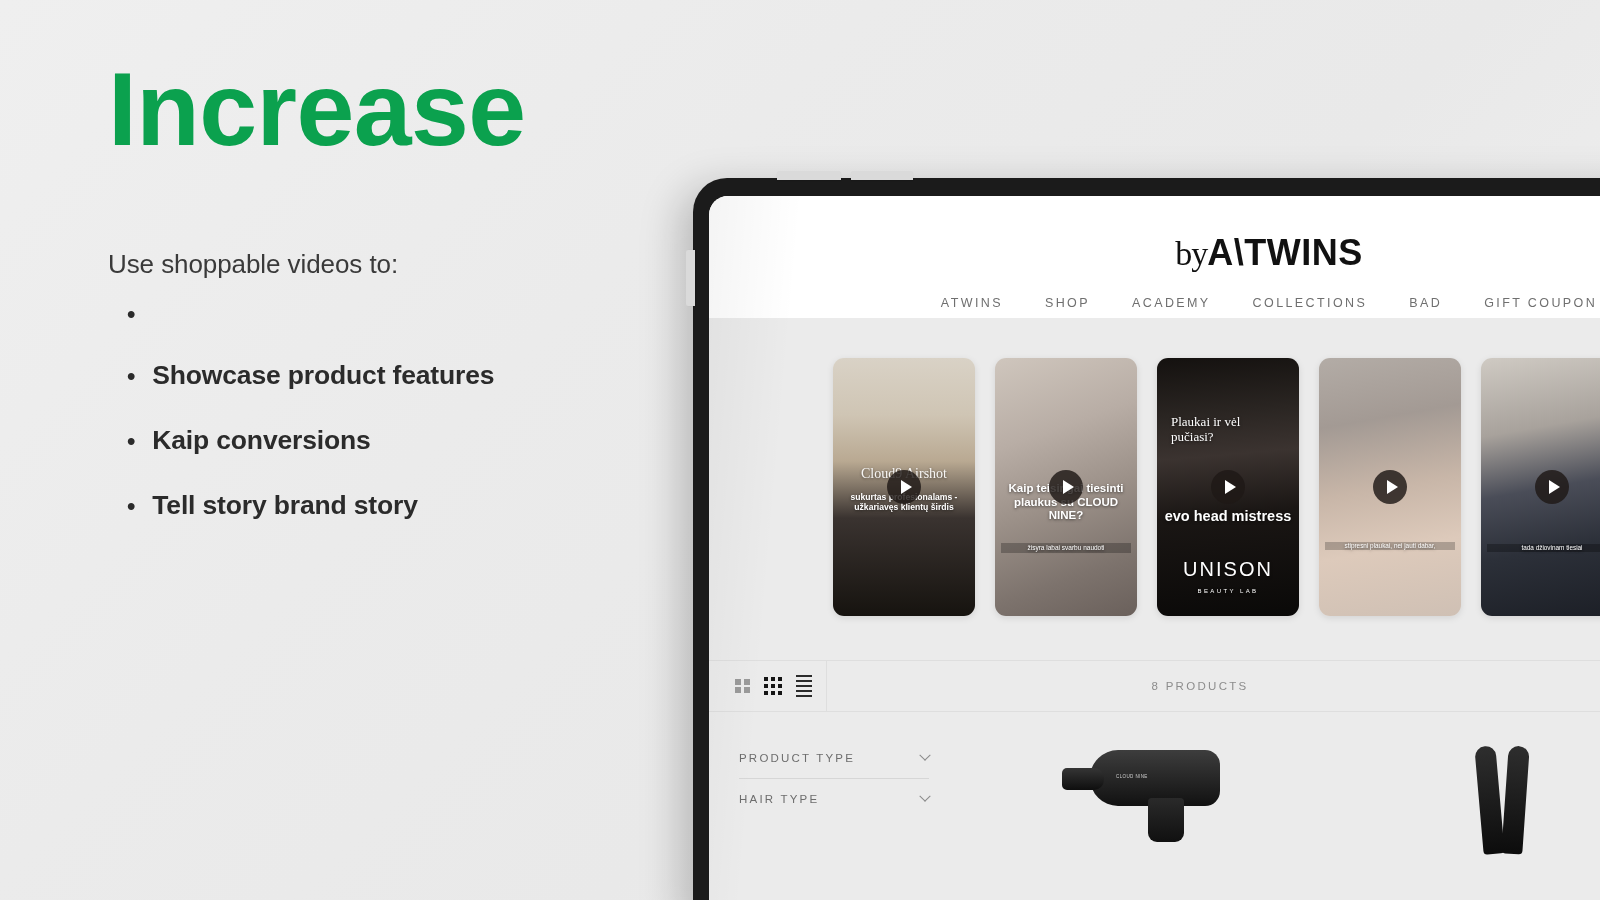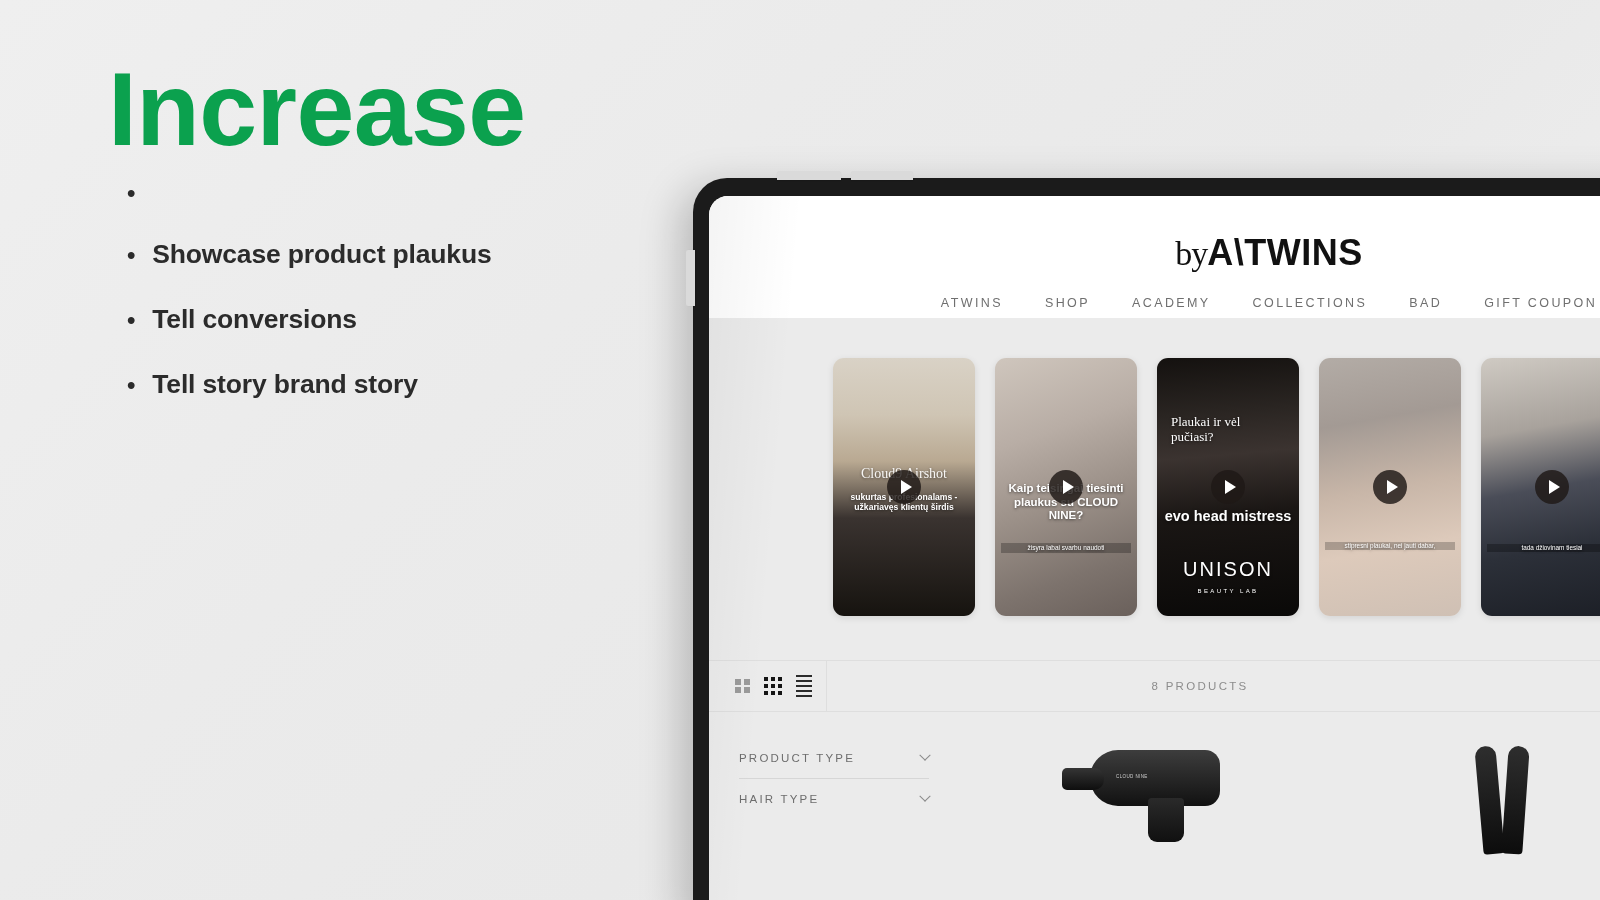--- a/index.html
+++ b/index.html
@@ -159,32 +159,33 @@
 </head>
 <body>
 
 <div class="left-panel">
 
   <div class="headline">
     <span class="l1">Increase</span>
   </div>
 
 
+  <div class="lead">Use shoppable videos to:</div>
 
   <ul class="bullets">
     <li>
       <span class="bullet-dot">•</span>
     </li>
     <li>
       <span class="bullet-dot">•</span>
-      <span>Showcase product plaukus</span>
+      <span>Showcase product features</span>
     </li>
     <li>
       <span class="bullet-dot">•</span>
-      <span>Tell conversions</span>
+      <span>Kaip conversions</span>
     </li>
     <li>
       <span class="bullet-dot">•</span>
       <span>Tell story brand story</span>
     </li>
   </ul>
 </div>
 
 <div class="tablet">
   <div class="bezel">

